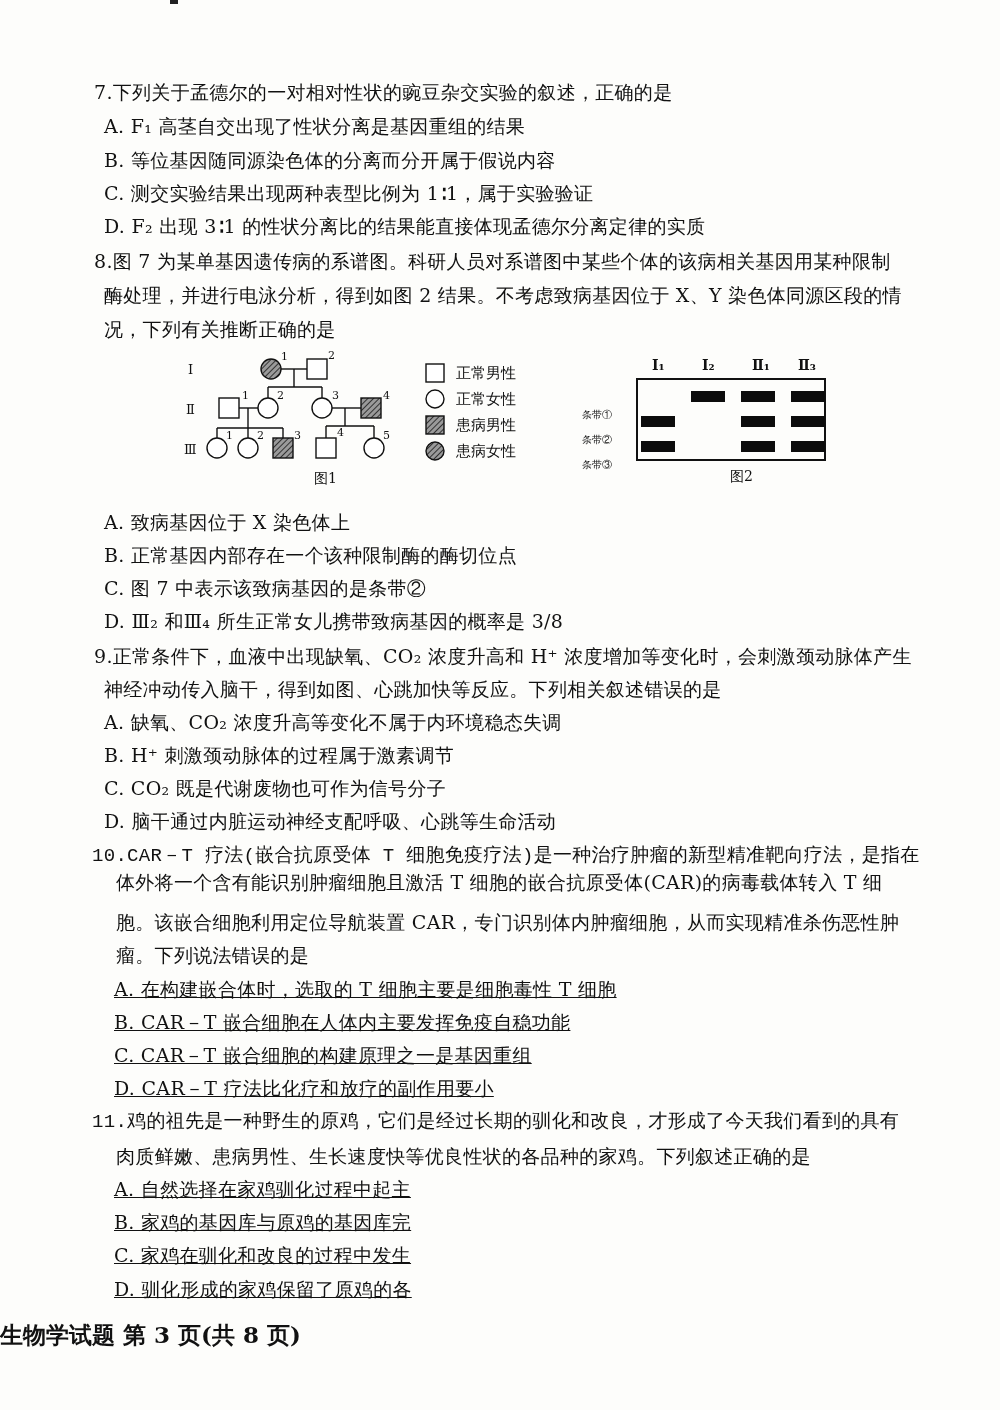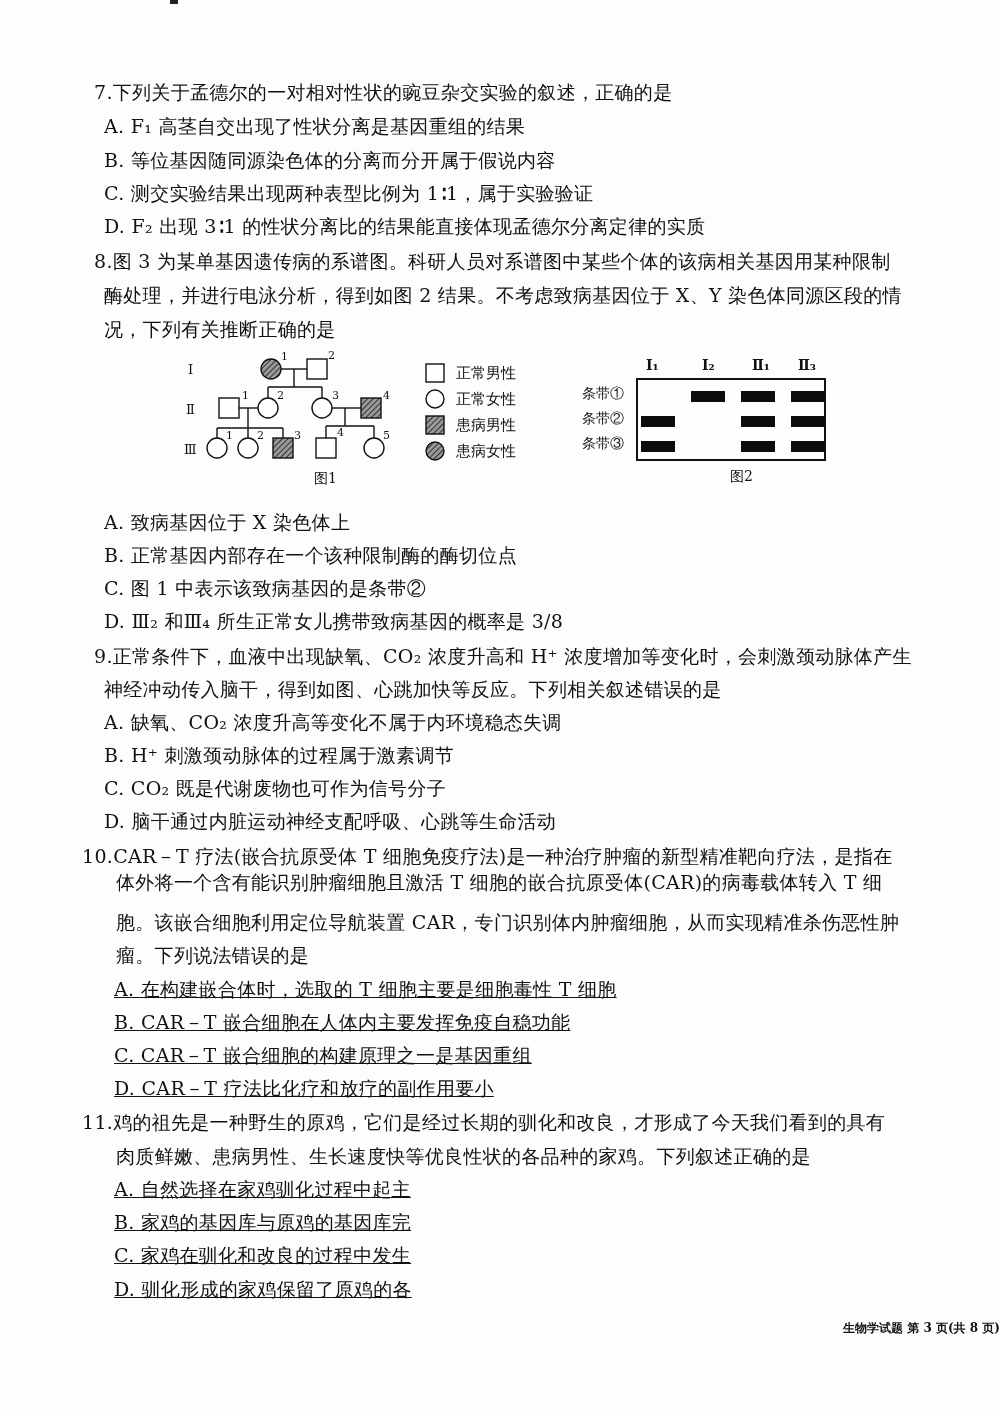--- a/index.html
+++ b/index.html
@@ -7,67 +7,67 @@
     width:1000px; height:1410px; position:relative; overflow:hidden;
     background:#fdfdfb; color:#111;
     font-family:"DejaVu Serif","Liberation Serif",serif;
   }
   .page { position:absolute; left:0; top:0; width:1000px; height:1410px; }
   .corner-mark { position:absolute; left:170px; top:0; width:8px; height:4px; background:#222; }
   .line { position:absolute; font-size:19px; line-height:24px; white-space:nowrap; letter-spacing:0.3px; }
   .q { left:82px;margin-left:12px; }
   .cont { left:104px;text-align:center; }
   .opt { left:104px; }
-  .q2 { left:82px; }
+  .q2 { left:92px;font-family:Liberation Mono, monospace; }
   .cont2 { left:116px; }
   .opt2 { left:114px;text-decoration:underline; }
 
   
   .fig1 { position:absolute; left:180px; top:348px; width:230px; height:140px; }
   .fig1 svg { width:230px; height:140px; }
   .fig-caption { position:absolute; font-size:14px; }
 
   
   .legend { position:absolute; left:424px; top:360px; }
   .legend-item { display:flex; align-items:center; height:26px; font-size:15px; }
   .legend-item svg { width:22px; height:22px; margin-right:10px; }
 
   
   .fig2 { position:absolute; left:580px; top:355px; width:260px; height:120px; }
   .gel-box { position:absolute; left:56px; top:23px; width:190px; height:83px; border:2px solid #111; box-sizing:border-box; }
   .lane-label { position:absolute; top:2px; font-size:14px; font-weight:bold; }
-  .band-label { position:absolute; left:2px; font-size:14px; }
+  .band-label { position:absolute; left:2px; font-size:10px;margin-top:23px; }
   .band { position:absolute; width:34px; height:11px; background:#0c0c0c; }
 
   
   .watermark {
     position:absolute; left:427px; top:1165px; width:573px; height:150px;
     background:#fd8b00; color:#fff;
     display:flex; align-items:center; justify-content:center;
     font-family:"DejaVu Sans","Liberation Sans",sans-serif;
     font-size:118px; font-weight:bold; letter-spacing:6px;
   }
-  .footer { position:absolute; left:0; width:1000px; top:1320px; text-align:right; font-size:12px; font-weight:bold; }
+  .footer { position:absolute; left:0; width:1000px; top:1320px; text-align:left; font-size:23px; font-weight:bold; }
 </style>
 </head>
 <body>
 
 <div class="page">
   <div class="corner-mark"></div>
 
   <div>
     <div class="line q" style="top:80px"><span>7.</span><span>下列关于孟德尔的一对相对性状的豌豆杂交实验的叙述，正确的是</span></div>
     <div class="line opt" style="top:114px">A. F₁ 高茎自交出现了性状分离是基因重组的结果</div>
     <div class="line opt" style="top:148px">B. 等位基因随同源染色体的分离而分开属于假说内容</div>
     <div class="line opt" style="top:181px">C. 测交实验结果出现两种表型比例为 1∶1，属于实验验证</div>
     <div class="line opt" style="top:214px">D. F₂ 出现 3∶1 的性状分离比的结果能直接体现孟德尔分离定律的实质</div>
   </div>
 
   <div>
-    <div class="line q" style="top:249px"><span>8.</span><span>图 3 为某单基因遗传病的系谱图。科研人员对系谱图中某些个体的该病相关基因用某种限制</span></div>
+    <div class="line q" style="top:249px"><span>8.</span><span>图 7 为某单基因遗传病的系谱图。科研人员对系谱图中某些个体的该病相关基因用某种限制</span></div>
     <div class="line cont" style="top:283px">酶处理，并进行电泳分析，得到如图 2 结果。不考虑致病基因位于 X、Y 染色体同源区段的情</div>
     <div class="line cont" style="top:317px">况，下列有关推断正确的是</div>
 
     <div class="fig1">
       <svg viewBox="0 0 230 140">
         <defs>
           <pattern id="hatch" patternUnits="userSpaceOnUse" width="4" height="4" patternTransform="rotate(45)">
             <rect width="4" height="4" fill="#9a9a9a"></rect>
             <line x1="0" y1="0" x2="0" y2="4" stroke="#333" stroke-width="2"></line>
           </pattern>
@@ -149,21 +149,21 @@
       </div>
       <div class="legend-item">
         <svg viewBox="0 0 22 22">
             <circle cx="11" cy="11" r="9" fill="url(#hatch)" stroke="#111" stroke-width="1.4"></circle>
           </svg>
         <span>患病女性</span>
       </div>
     </div>
 
     <div class="fig2">
-      <div class="lane-label" style="left:66px">Ⅰ₁</div>
+      <div class="lane-label" style="left:72px">Ⅰ₁</div>
       <div class="lane-label" style="left:122px">Ⅰ₂</div>
       <div class="lane-label" style="left:172px">Ⅱ₁</div>
       <div class="lane-label" style="left:218px">Ⅱ₃</div>
       <div class="band-label" style="top:30px">条带①</div>
       <div class="band-label" style="top:55px">条带②</div>
       <div class="band-label" style="top:80px">条带③</div>
       <div class="gel-box">
 
         <div class="band" style="left:53px; top:11px"></div>
         <div class="band" style="left:103px; top:11px"></div>
@@ -175,21 +175,21 @@
 
         <div class="band" style="left:3px; top:61px"></div>
         <div class="band" style="left:103px; top:61px"></div>
         <div class="band" style="left:153px; top:61px"></div>
       </div>
       <div class="fig-caption" style="left:150px; top:113px">图2</div>
     </div>
 
     <div class="line opt" style="top:510px">A. 致病基因位于 X 染色体上</div>
     <div class="line opt" style="top:543px">B. 正常基因内部存在一个该种限制酶的酶切位点</div>
-    <div class="line opt" style="top:576px">C. 图 1 中表示该致病基因的是条带②</div>
+    <div class="line opt" style="top:576px">C. 图 7 中表示该致病基因的是条带②</div>
     <div class="line opt" style="top:609px">D. Ⅲ₂ 和Ⅲ₄ 所生正常女儿携带致病基因的概率是 3/8</div>
   </div>
 
   <div>
     <div class="line q" style="top:644px"><span>9.</span><span>正常条件下，血液中出现缺氧、CO₂ 浓度升高和 H⁺ 浓度增加等变化时，会刺激颈动脉体产生</span></div>
     <div class="line cont" style="top:677px">神经冲动传入脑干，得到如图、心跳加快等反应。下列相关叙述错误的是</div>
     <div class="line opt" style="top:710px">A. 缺氧、CO₂ 浓度升高等变化不属于内环境稳态失调</div>
     <div class="line opt" style="top:743px">B. H⁺ 刺激颈动脉体的过程属于激素调节</div>
     <div class="line opt" style="top:776px">C. CO₂ 既是代谢废物也可作为信号分子</div>
     <div class="line opt" style="top:809px">D. 脑干通过内脏运动神经支配呼吸、心跳等生命活动</div>

